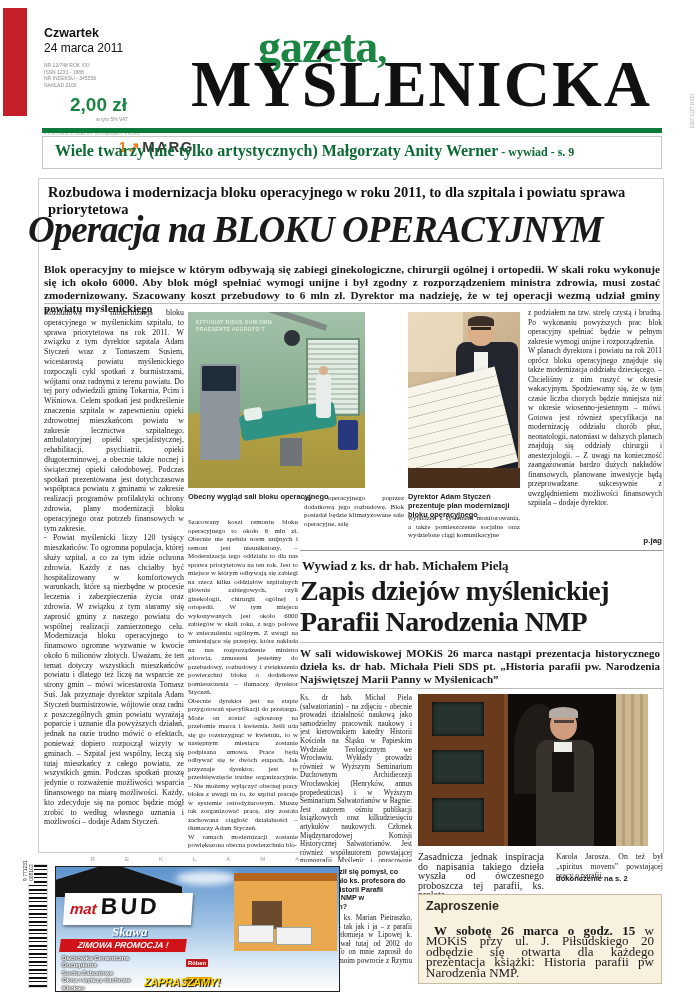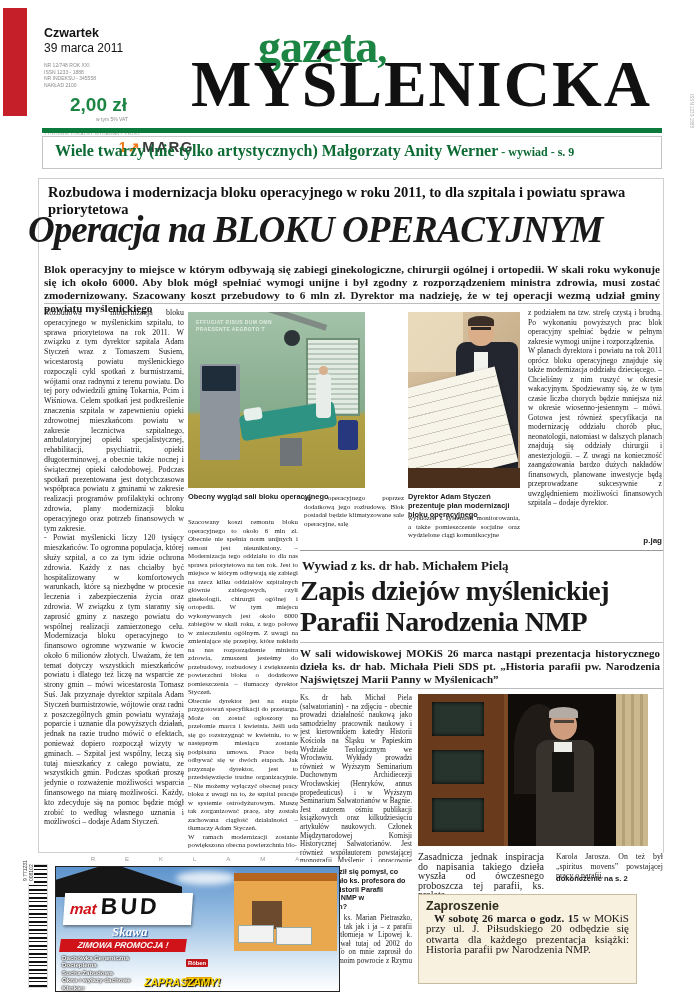--- a/index.html
+++ b/index.html
@@ -90,23 +90,23 @@
               background:repeating-linear-gradient(90deg,#cbb88f 0 6px,#b5a077 6px 9px);}
 
   
   .art2-kicker{left:302px;top:558px;font-size:13px;font-weight:bold;}
   .art2-headline{left:300px;top:575px;width:362px;font-size:28px;line-height:31px;font-weight:bold;letter-spacing:-.5px;}
   .art2-lead{left:300px;top:647px;width:360px;font-size:11px;font-weight:bold;line-height:13px;}
   .q{font-family:"Liberation Sans",sans-serif;font-weight:bold;font-size:7.2px;line-height:8.8px;}
   .capmore{font-family:"Liberation Sans",sans-serif;font-weight:bold;font-size:7.6px;}
 
   
-  .invite{left:418px;top:894px;width:219px;height:90px;background:#f9f1e0;border:1px solid #c9bba0;padding:4px 7px;box-sizing:border-box;}
+  .invite{left:418px;top:894px;width:244px;height:90px;background:#f9f1e0;border:1px solid #c9bba0;padding:4px 7px;box-sizing:border-box;}
   .invite-title{font-family:"Liberation Sans",sans-serif;font-weight:bold;font-size:12.5px;color:#2f2f20;}
-  .invite p{margin:0 0 0 0;font-size:11px;line-height:10.4px;text-align:justify;text-indent:8px;}
+  .invite p{margin:13px 0 0 0;font-size:13px;line-height:10.4px;text-align:justify;text-indent:8px;}
 
   
   .rek{left:52px;top:856px;width:286px;text-align:center;font-family:"Liberation Sans",sans-serif;
        font-size:6px;color:#999;letter-spacing:30px;text-indent:30px;}
   .ad{left:55px;top:866px;width:283px;height:124px;border:1px solid #222;
       background:linear-gradient(180deg,#5c93cc 0%,#9fc2e4 45%,#d9e8f5 75%,#fff 100%);overflow:hidden;}
   .ad .cloud{position:absolute;background:#fff;border-radius:50%;filter:blur(3px);opacity:.8;}
   .ad .roof{position:absolute;left:-6px;top:-4px;width:132px;height:34px;background:#161616;
             clip-path:polygon(0 55%,46% 0,100% 70%,100% 100%,0 100%);}
   .ad .brand{position:absolute;left:8px;top:26px;width:128px;height:32px;background:#fff;transform:skewX(-4deg);
@@ -137,21 +137,21 @@
   .barcode span{position:absolute;left:-7px;top:18px;transform:rotate(-90deg);transform-origin:left top;
                 font-family:"Liberation Sans",sans-serif;font-size:5px;color:#333;background:#fff;padding:0 2px;}
 </style>
 </head>
 <body>
 
 <div class="abs red-strip"></div>
 
 <div class="abs hm">
   <div class="hm-day">Czwartek</div>
-  <div class="hm-date">39 marca 2011</div>
+  <div class="hm-date">24 marca 2011</div>
   <div class="hm-meta">NR 12/748 ROK XXI
 ISSN 1233 - 1888
 NR INDEKSU - 345558
 NAKŁAD 2100</div>
   <div class="hm-price">2,00 zł</div>
   <div class="hm-pricenote">w tym 5% VAT</div>
   <div class="hm-pub">TYGODNIK LOKALNY WYDAWANY PRZEZ</div>
   <div class="hm-logo"><span class="arrow">1↗</span><span>MARG</span></div>
 </div>
 

